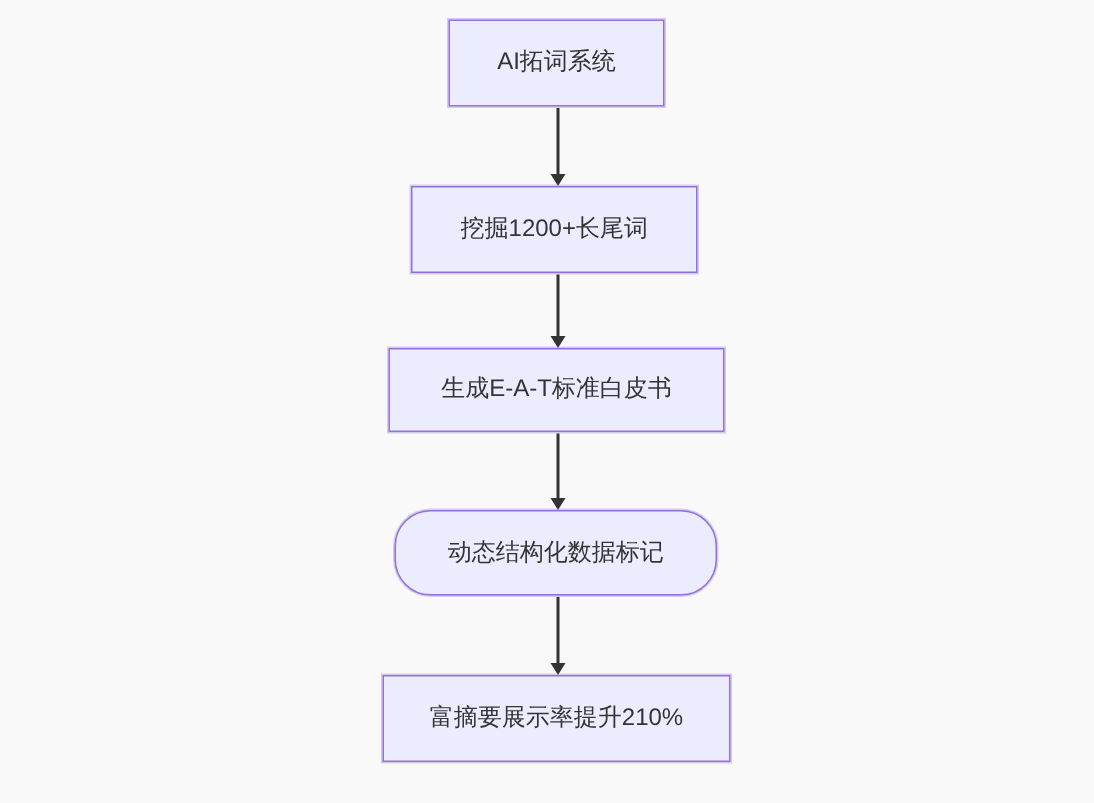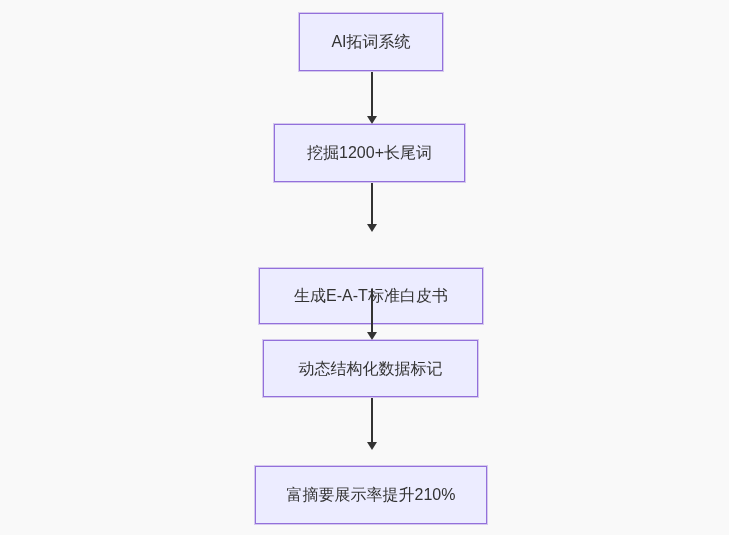--- a/index.html
+++ b/index.html
@@ -30,23 +30,23 @@
     color: var(--text);
     font-size: 16px;
     display: flex;
     align-items: center;
     justify-content: center;
     text-align: center;
     line-height: 1.2;
   }
   .node-1 { left: 299px; top: 13px;  width: 144px; height: 58px; }
   .node-2 { left: 274px; top: 124px; width: 191px; height: 58px; text-align: right; }
-  .node-3 { left: 259px; top: 232px; width: 224px; height: 56px; margin-top: 36px; }
-  .node-4 { left: 263px; top: 340px; width: 215px; height: 57px; }
-  .node-5 { left: 255px; top: 450px; width: 232px; height: 58px; margin-top: 16px; }
+  .node-3 { left: 259px; top: 232px; width: 224px; height: 56px; }
+  .node-4 { left: 263px; top: 340px; width: 215px; height: 57px; border-radius: 24px; }
+  .node-5 { left: 255px; top: 450px; width: 232px; height: 58px; }
 
   .flow-arrow {
     position: absolute;
     left: 366px;
     width: 11px;
   }
   .arrow-1 { top: 72px;  height: 52px; }
   .arrow-2 { top: 183px; height: 49px; }
   .arrow-3 { top: 289px; height: 51px; }
   .arrow-4 { top: 398px; height: 52px; }

